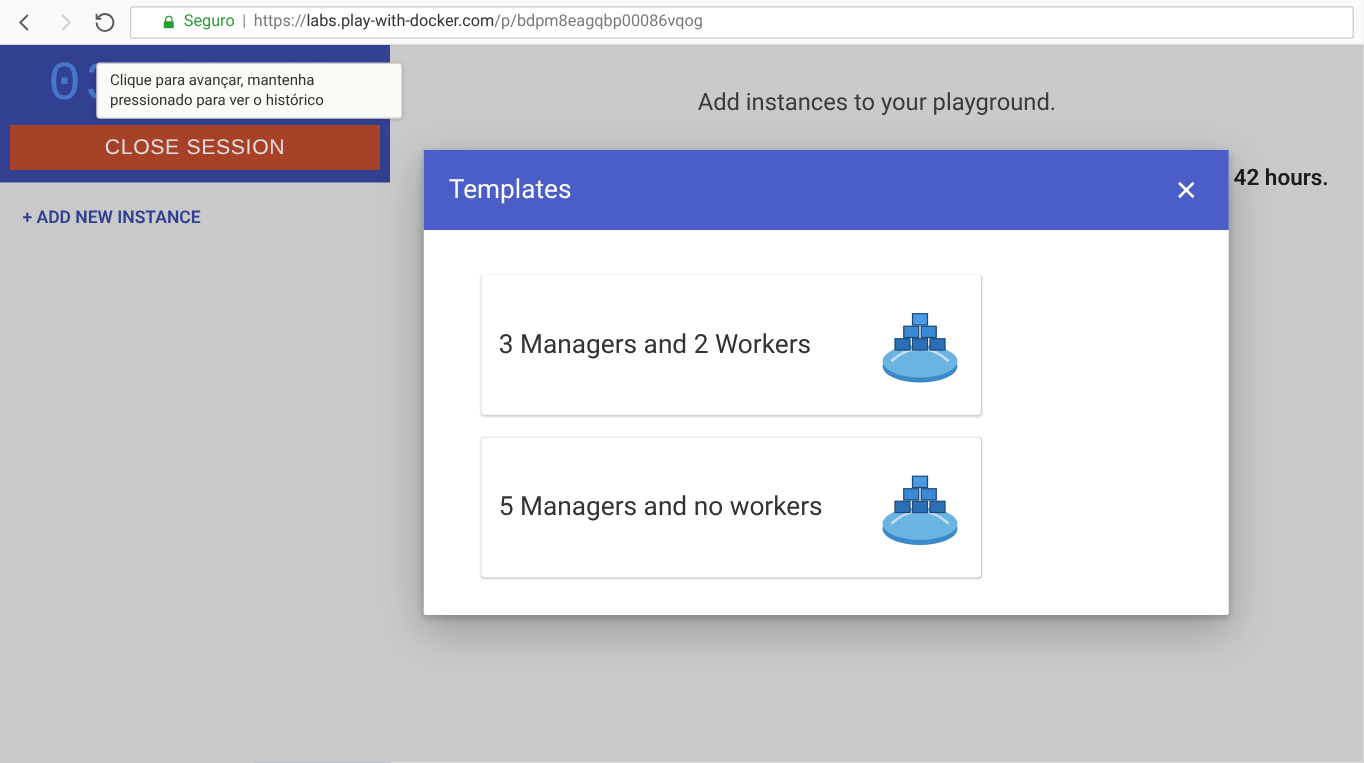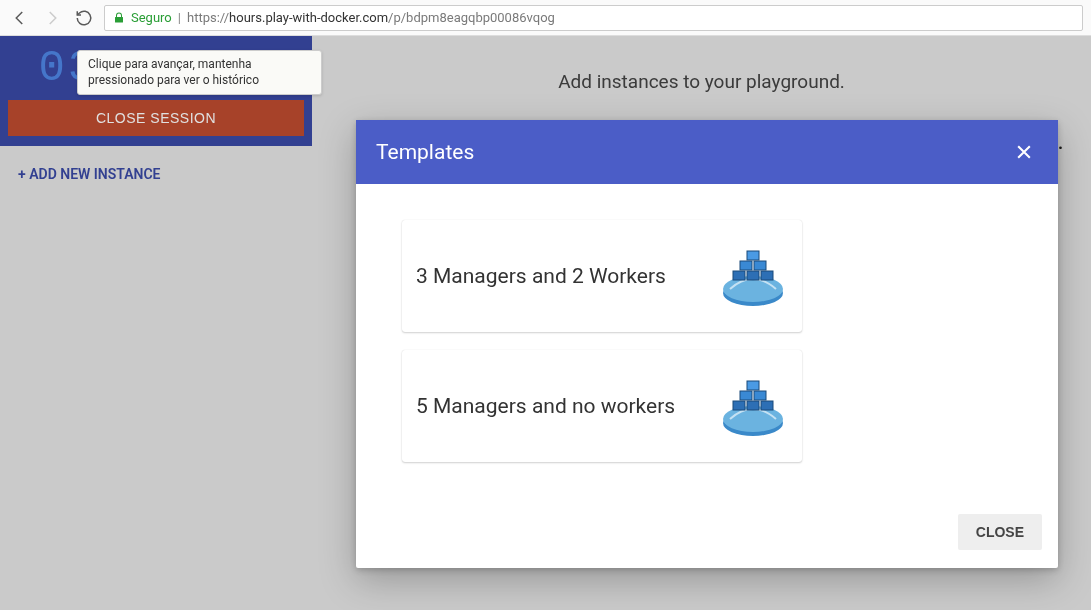--- a/index.html
+++ b/index.html
@@ -3,52 +3,52 @@
   <meta charset="utf-8">
   <style>
     * { margin: 0; padding: 0; box-sizing: border-box; }
     body { font-family: -apple-system, BlinkMacSystemFont, "Segoe UI", Roboto, Helvetica, Arial, sans-serif; background: #f5f5f5; width: 1091px; height: 610px; overflow: hidden; position: relative; }
     
     
     .browser-bar { height: 36px; background: #fafafa; border-bottom: 1px solid #ddd; display: flex; align-items: center; padding: 0 8px; gap: 8px; }
     .nav-btn { width: 24px; height: 24px; display: flex; align-items: center; justify-content: center; color: #888; cursor: pointer; }
     .nav-btn.disabled { color: #ccc; }
     .nav-btn svg { width: 18px; height: 18px; }
-    .url-box { flex: 1; background: #fff; border: 1px solid #ccc; border-radius: 2px; height: 26px; display: flex; align-items: center; padding: 0 8px; font-size: 13px; color: #444; gap: 6px; }
+    .url-box { flex: 1; background: #fff; border: 1px solid #ccc; border-radius: 2px; height: 26px; display: flex; align-items: center; padding: 0 24px; font-size: 13px; color: #444; gap: 6px; }
     .lock-ico { width: 12px; height: 12px; }
     .secure { color: #2a9e36; }
     .url-sep { color: #888; }
     .url-text .muted { color: #7a7a7a; }
     .url-text .dark { color: #333; }
     
     
     .tooltip { position: absolute; top: 50px; left: 46px; z-index: 100; background: #fafaf7; border: 1px solid #ccc; border-radius: 3px; padding: 6px 10px; font-size: 12px; color: #333; line-height: 1.3; max-width: 245px; box-shadow: 0 1px 3px rgba(0,0,0,0.15); margin-left: 31px; }
 
     
     .app { position: absolute; top: 36px; left: 0; right: 0; bottom: 0; display: flex; }
     
     .sidebar { width: 312px; background: #3949a5; color: #fff; flex-shrink: 0; display: flex; flex-direction: column; }
     .timer { height: 56px; display: flex; align-items: center; justify-content: center; font-family: "Courier New", monospace; font-size: 44px; color: #4f87e6; letter-spacing: 3px; padding-top: 8px;}
-    .close-btn { margin: 8px 8px 10px; background: #bf4c2f; color: #fff; border: none; height: 36px; font-size: 14px; letter-spacing: 0.5px; cursor: pointer; text-align: center; }
+    .close-btn { margin: 8px 8px 10px; background: #bf4c2f; color: #fff; border: none; height: 36px; font-size: 17px; letter-spacing: 0.5px; cursor: pointer; text-align: center; }
     .inst-header { display: flex; align-items: center; justify-content: space-between; padding: 12px 20px; font-size: 19px; color: #c3c8e6; }
     .inst-icons { display: flex; gap: 18px; align-items: center; }
     .inst-icons svg { width: 22px; height: 22px; fill: #c3c8e6; }
     
     .inst-list { background: #e6e6e6; flex: 1; }
     .add-btn { padding: 20px 18px; color: #3949a5; font-weight: 600; font-size: 14px; cursor: pointer; }
 
     .main { flex: 1; background: #e6e6e6; position: relative; padding: 30px 40px; text-align: center; color: #444; }
     .main-msg { font-size: 19px; margin-top: 4px; }
     .main-hours { position: absolute; right: 28px; top: 96px; font-size: 18px; font-weight: 600; color: #222; }
     
     
     .overlay { position: absolute; top: 36px; left: 0; right: 0; bottom: 0; background: rgba(0,0,0,0.12); z-index: 50; pointer-events: none; }
 
     
-    .dialog { position: absolute; top: 120px; left: 356px; width: 702px; background: #fff; border-radius: 2px; box-shadow: 0 12px 36px rgba(0,0,0,0.25), 0 2px 6px rgba(0,0,0,0.2); z-index: 60; }
+    .dialog { position: absolute; top: 120px; left: 339px; width: 644px; background: #fff; border-radius: 2px; box-shadow: 0 12px 36px rgba(0,0,0,0.25), 0 2px 6px rgba(0,0,0,0.2); z-index: 60; }
     .dlg-header { background: #4b5dc7; color: #fff; height: 64px; display: flex; align-items: center; justify-content: space-between; padding: 0 22px 0 20px; font-size: 21px; }
     .dlg-close-x { cursor: pointer; width: 24px; height: 24px; display:flex; align-items:center; justify-content:center;}
     .dlg-body { padding: 36px 46px 12px; }
     
     .card { width: 400px; min-height: 112px; background: #fff; border-radius: 3px; box-shadow: 0 1px 2px rgba(0,0,0,0.18), 0 0 1px rgba(0,0,0,0.15); display: flex; align-items: center; padding: 6px 14px; gap: 10px; margin-bottom: 18px; cursor: pointer; justify-content: space-between; }
     .card-label { font-size: 21px; color: #333; flex: 1; }
     .card-ico { width: 70px; height: 70px; flex-shrink: 0; }
     
     .dlg-footer { display: flex; justify-content: flex-end; padding: 22px 16px 18px; }
     .close-txt-btn { background: #eeeeee; border: none; color: #444; font-size: 14px; font-weight: 600; padding: 10px 18px; border-radius: 2px; cursor: pointer; }
@@ -72,21 +72,21 @@
         <path d="M3 12a9 9 0 1 0 3-6.7L3 8"></path>
         <path d="M3 3v5h5"></path>
       </svg>
   </div>
   <div class="url-box">
     <svg class="lock-ico" viewBox="0 0 24 24" fill="#2a9e36">
         <path d="M6 10V7a6 6 0 1 1 12 0v3h1a1 1 0 0 1 1 1v9a1 1 0 0 1-1 1H5a1 1 0 0 1-1-1v-9a1 1 0 0 1 1-1h1zm2 0h8V7a4 4 0 1 0-8 0v3z"></path>
       </svg>
     <span class="secure">Seguro</span>
     <span class="url-sep">|</span>
-    <span class="url-text"><span class="muted">https://</span><span class="dark">hours.play-with-docker.com</span><span class="muted">/p/bdpm8eagqbp00086vqog</span></span>
+    <span class="url-text"><span class="muted">https://</span><span class="dark">labs.play-with-docker.com</span><span class="muted">/p/bdpm8eagqbp00086vqog</span></span>
   </div>
 </div>
 
 <div class="tooltip">Clique para avançar, mantenha pressionado para ver o histórico</div>
 
 <div class="app">
   <div class="sidebar">
     <div class="timer">03:59:42</div>
     <button class="close-btn">CLOSE SESSION</button>
     <div class="inst-list">
@@ -153,16 +153,13 @@
               <rect x="22" y="20" width="12" height="9" fill="none" stroke="#1b4a7a"></rect>
             <rect x="36" y="20" width="12" height="9" fill="#3a89d4"></rect>
               <rect x="36" y="20" width="12" height="9" fill="none" stroke="#1b4a7a"></rect>
             <rect x="29" y="10" width="12" height="9" fill="#4a9ae4"></rect>
               <rect x="29" y="10" width="12" height="9" fill="none" stroke="#1b4a7a"></rect>
           </g>
         </svg>
       </span>
     </div>
   </div>
-  <div class="dlg-footer">
-    <button class="close-txt-btn">CLOSE</button>
-  </div>
 </div>
 
 </body></html>

